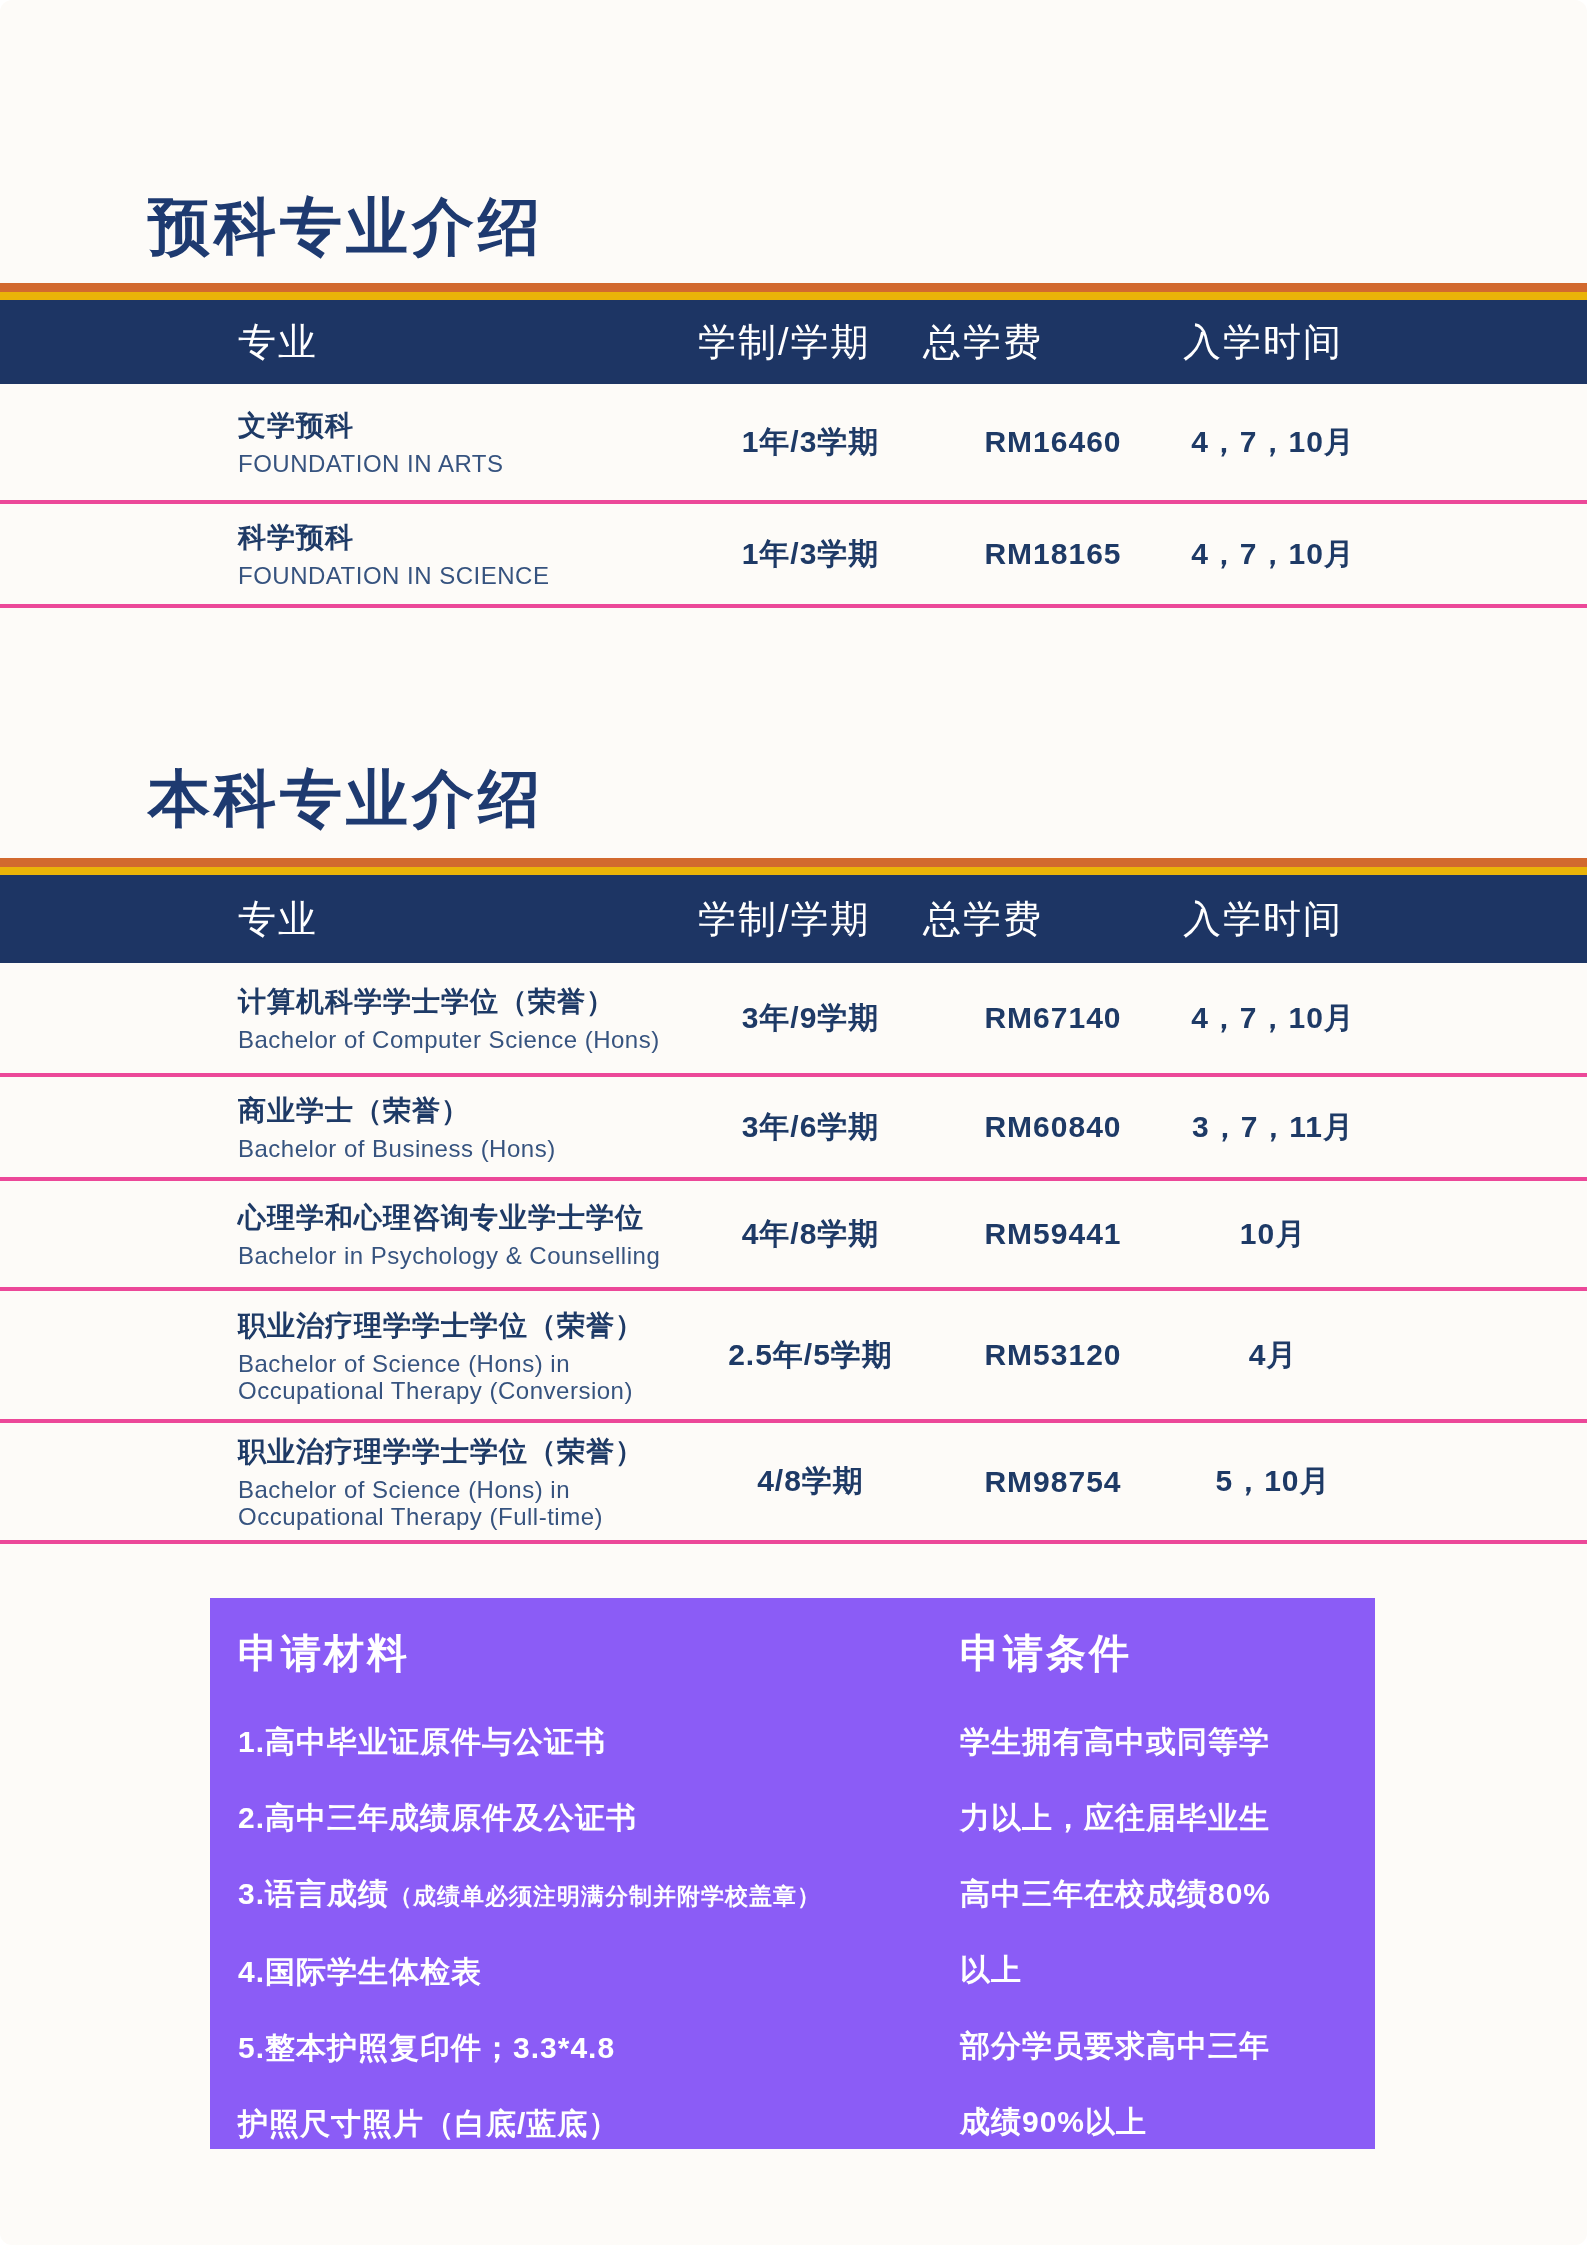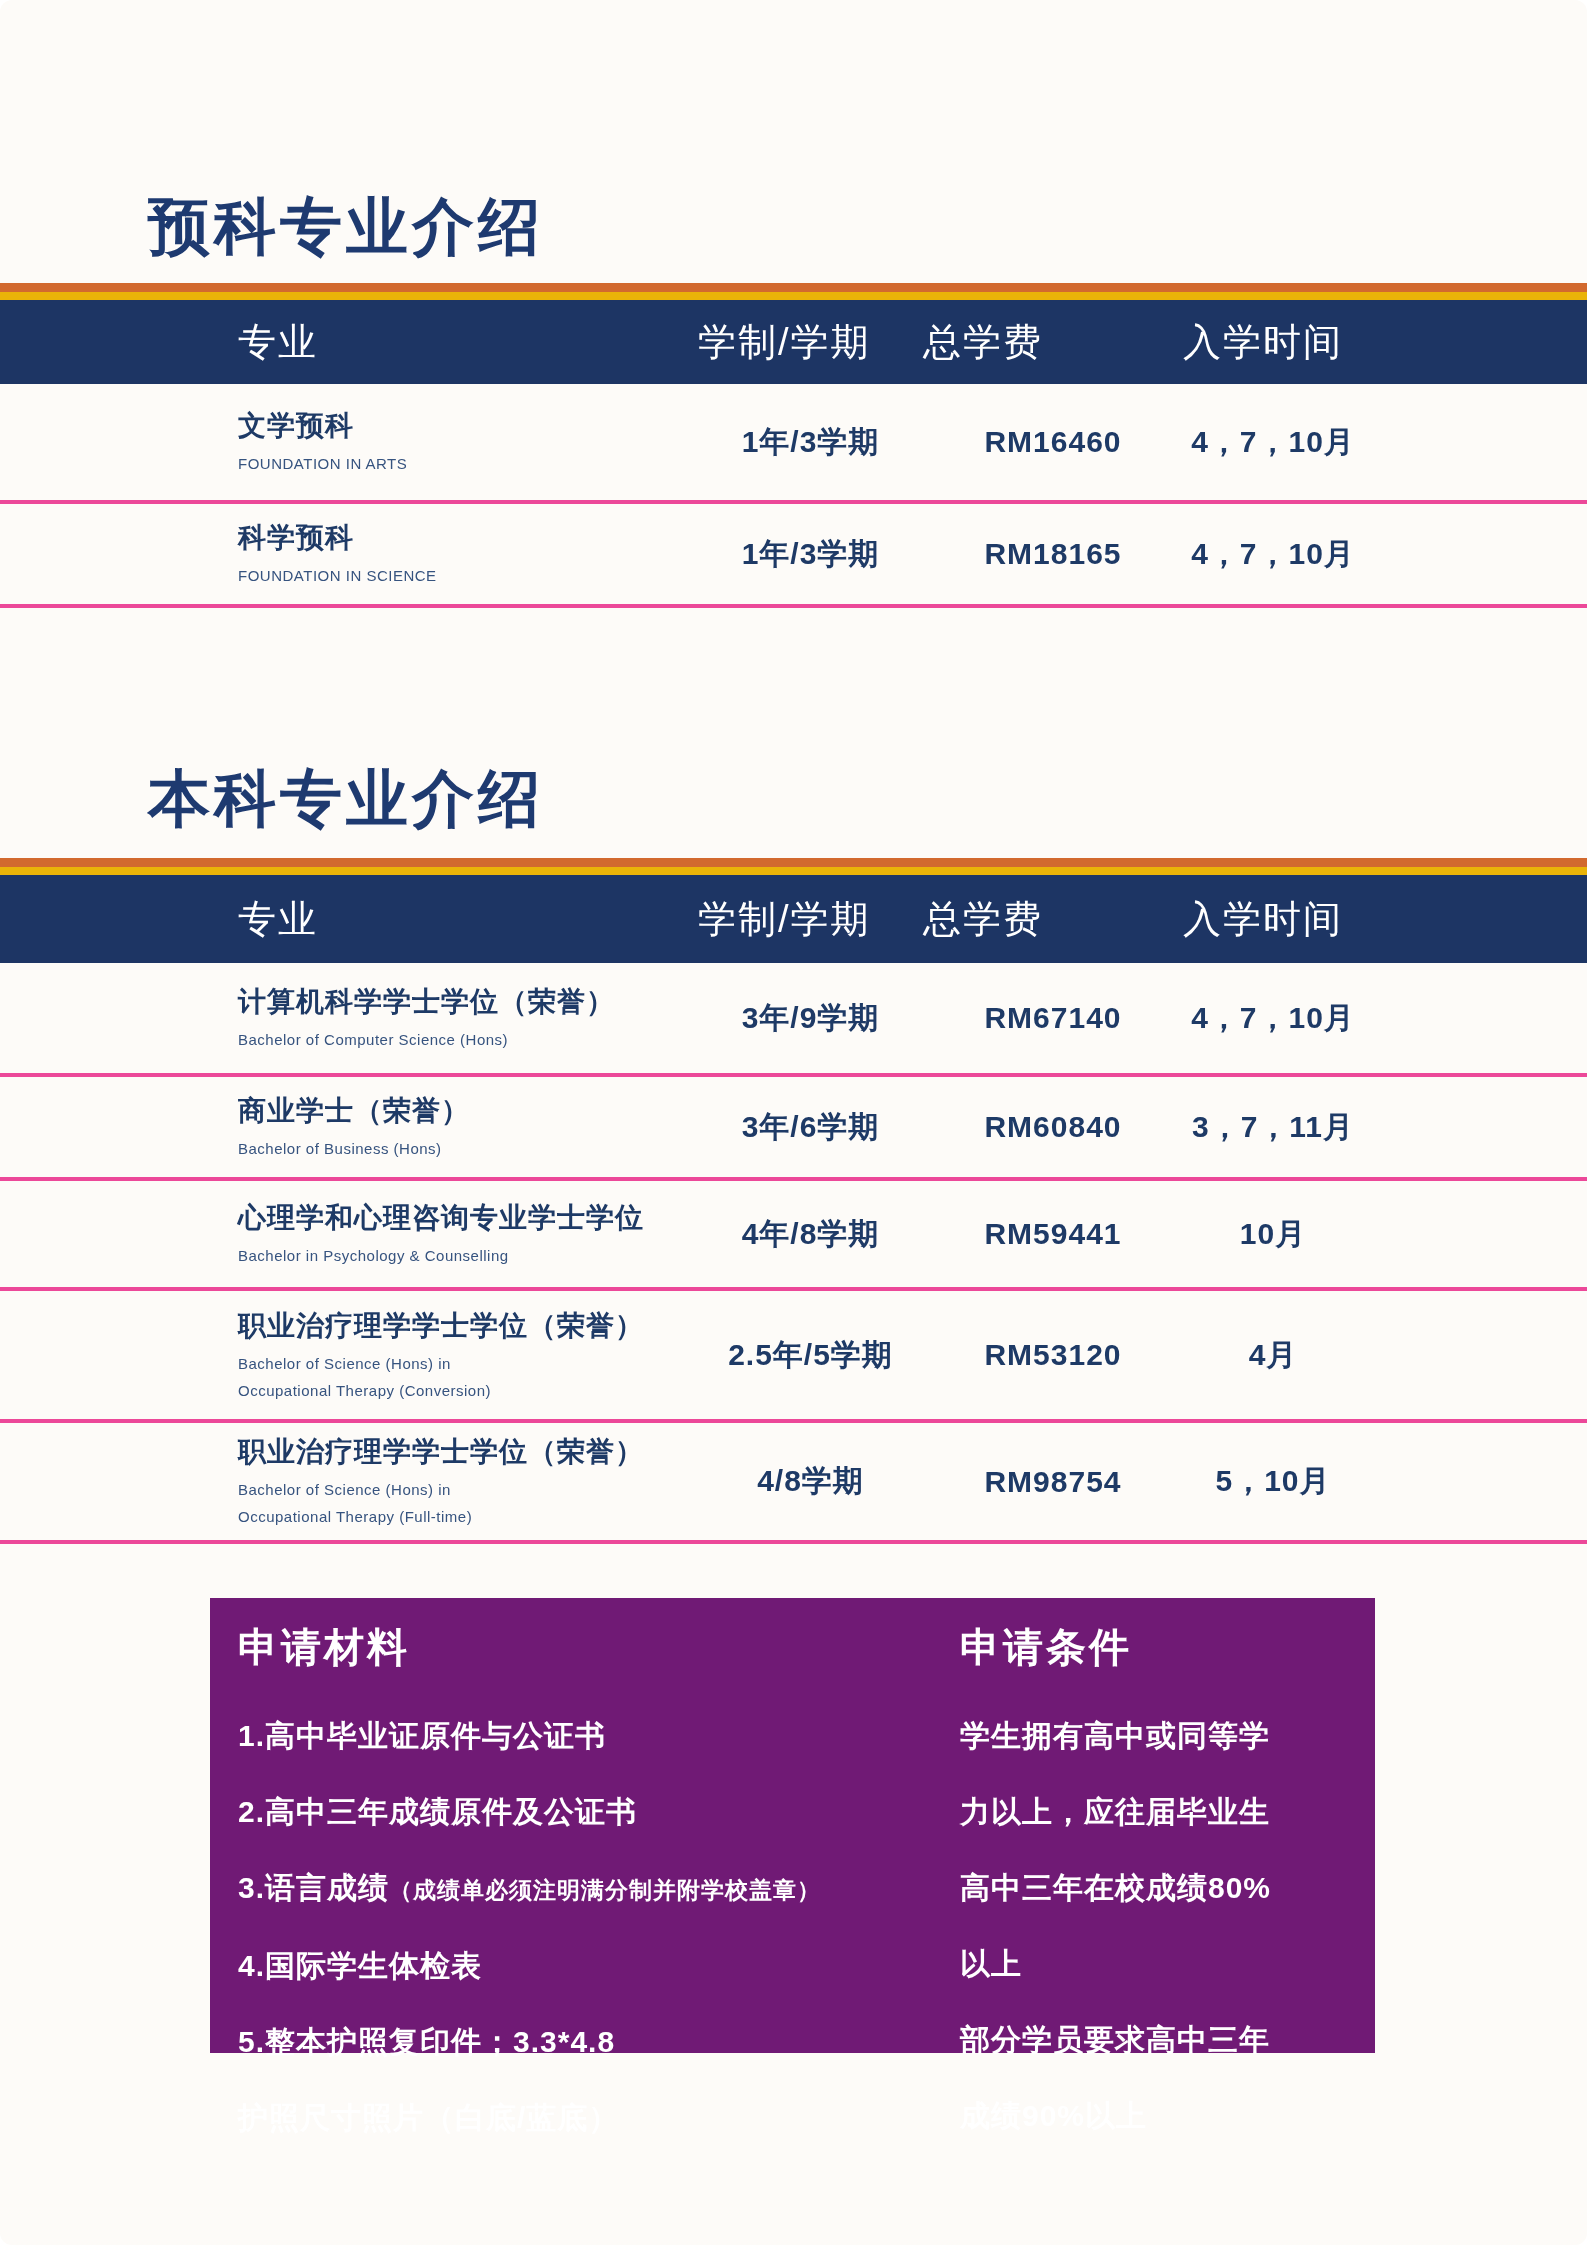--- a/index.html
+++ b/index.html
@@ -26,27 +26,27 @@
   .thead-2 { height:88px; }
   .th { text-align:left; white-space:nowrap; }
   .th-left { text-align:left; }
   .trow {
     display:grid; grid-template-columns:460px 225px 260px 180px;
     padding-left:238px; align-items:center;
     border-bottom:4px solid #ec4899; background:transparent;
   }
   .namecell { padding-right:20px; }
   .zh { font-size:28px; font-weight:bold; color:#1e3a66; line-height:38px; letter-spacing:1px; }
-  .en { font-size:15px; color:#36537f; line-height:27px; margin-top:5px; letter-spacing:0.5px; }
+  .en { font-size:24px; color:#36537f; line-height:27px; margin-top:5px; letter-spacing:0.5px; }
   .val { text-align:center; font-size:30px; font-weight:bold; color:#1e3a66; letter-spacing:1px; white-space:nowrap; }
   .app-box {
-    position:absolute; left:210px; top:1598px; width:1165px; height:455px;
-    background:#701a75; color:#ffffff;
+    position:absolute; left:210px; top:1598px; width:1165px; height:551px;
+    background:#8b5cf6; color:#ffffff;
     display:grid; grid-template-columns:722px 1fr;
-    padding:24px 0 0 28px; box-sizing:border-box;
+    padding:30px 0 0 28px; box-sizing:border-box;
   }
   .box-heading { font-size:40px; font-weight:bold; line-height:50px; margin-bottom:48px; letter-spacing:3px; }
   .box-item, .box-line { font-size:30px; font-weight:bold; line-height:32px; margin-bottom:44px; letter-spacing:1px; white-space:nowrap; }
   .note { font-size:23px; font-weight:bold; }
 </style>
 </head>
 <body>
 
 <div class="page">
 

